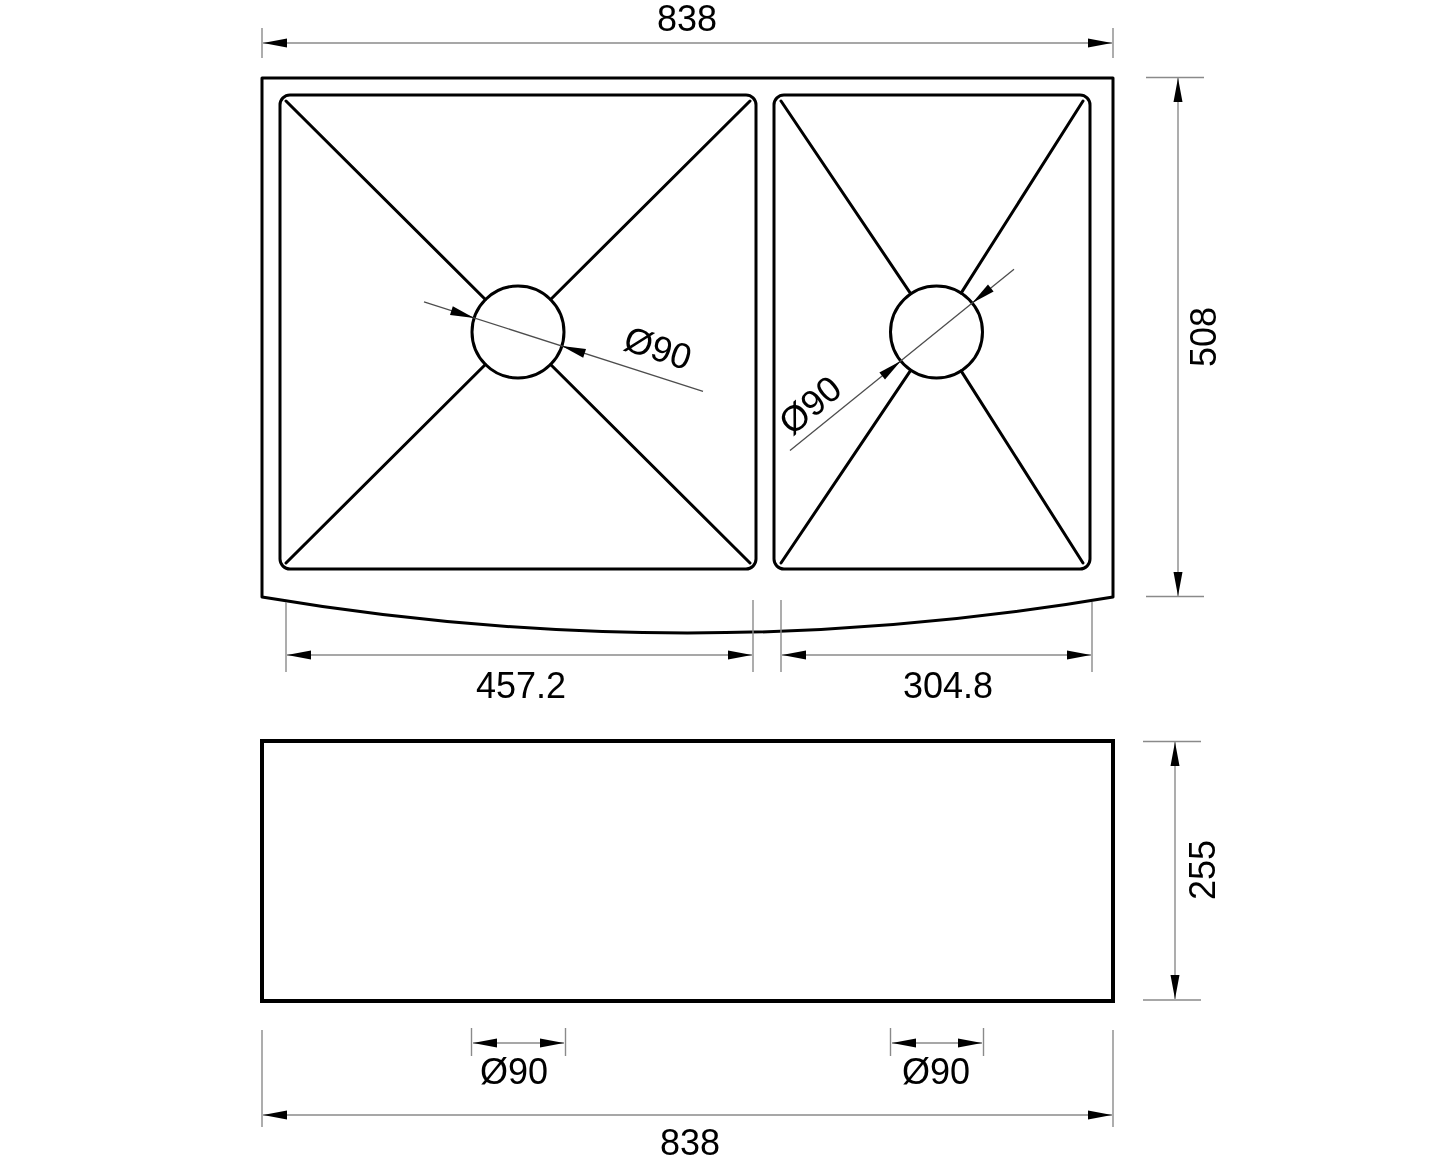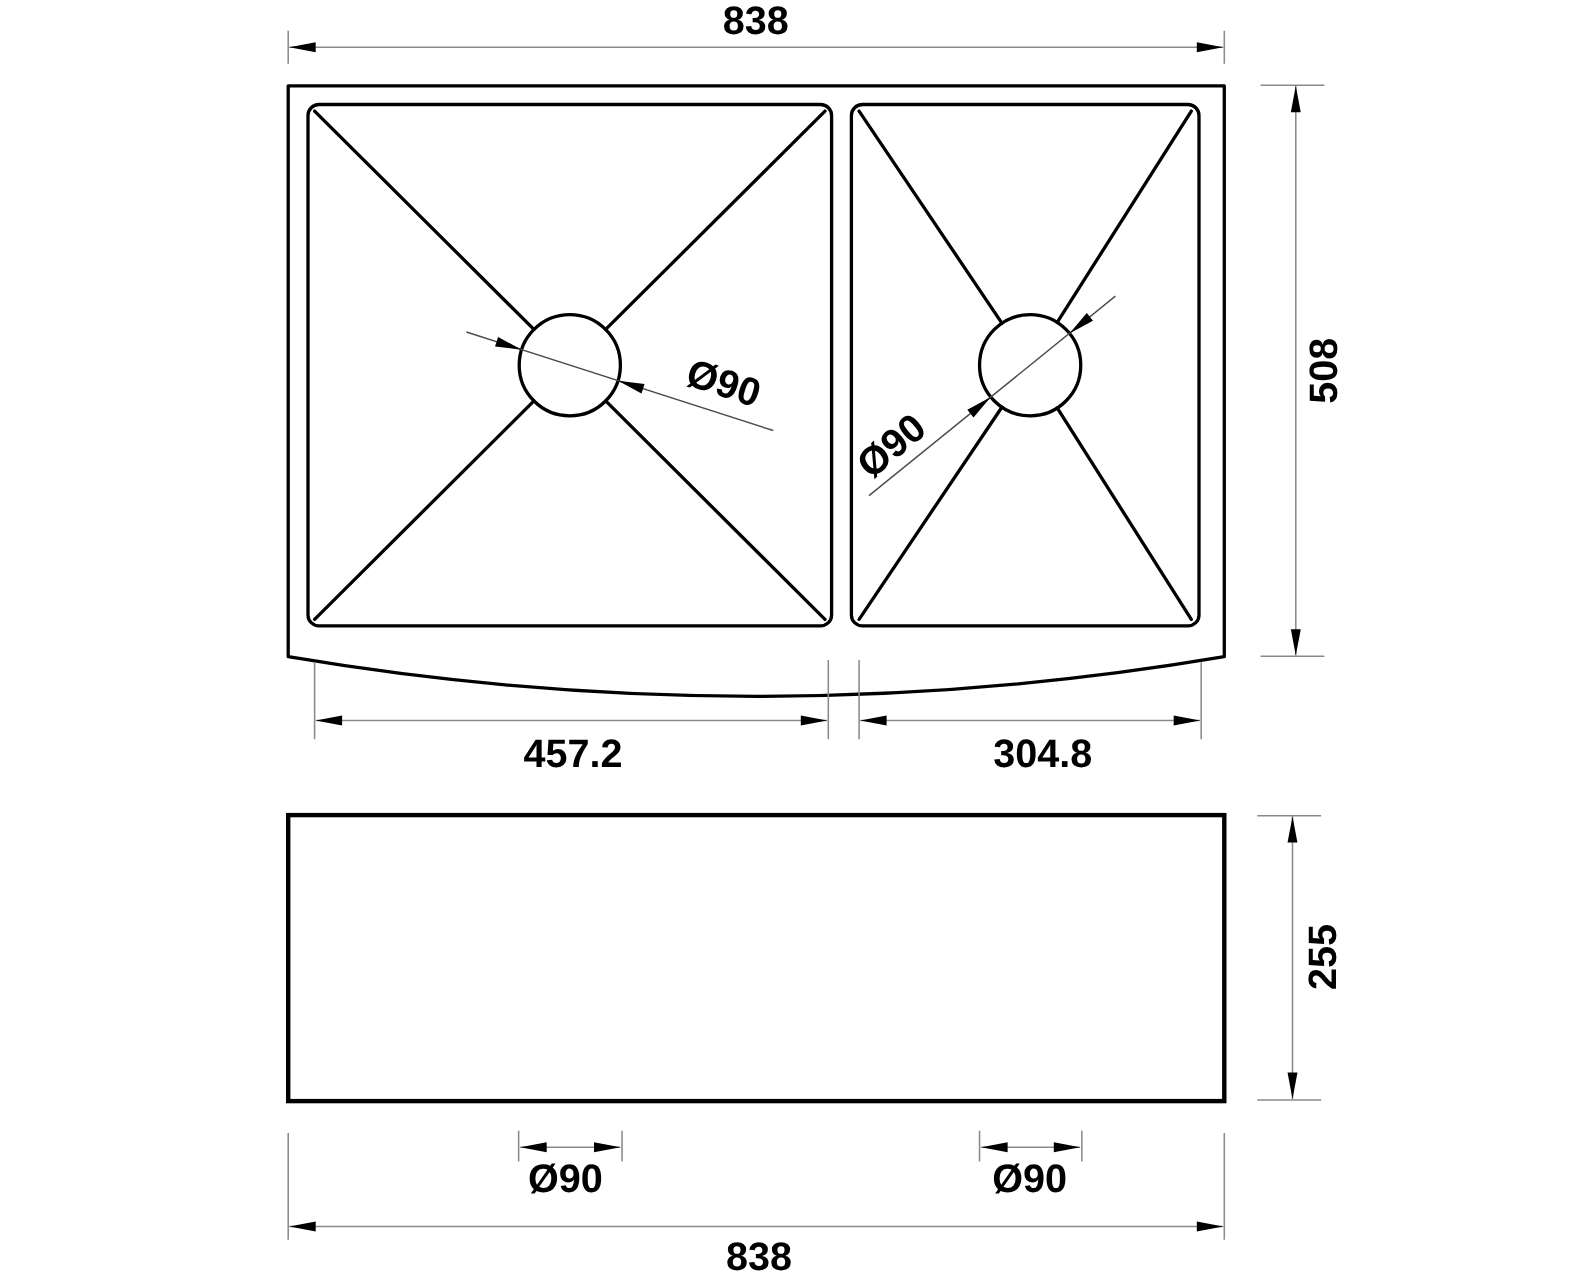--- a/index.html
+++ b/index.html
@@ -6,21 +6,20 @@
     margin: 0;
     padding: 0;
     background: #ffffff;
   }
   .drawing-canvas {
     position: relative;
     width: 1445px;
     height: 1156px;
     background: #ffffff;
     overflow: hidden;
-    font-weight: bold;
   }
   svg { display: block; }
   
   .obj {
     fill: none;
     stroke: #000000;
     stroke-width: 3;
     stroke-linejoin: round;
     stroke-linecap: round;
   }

